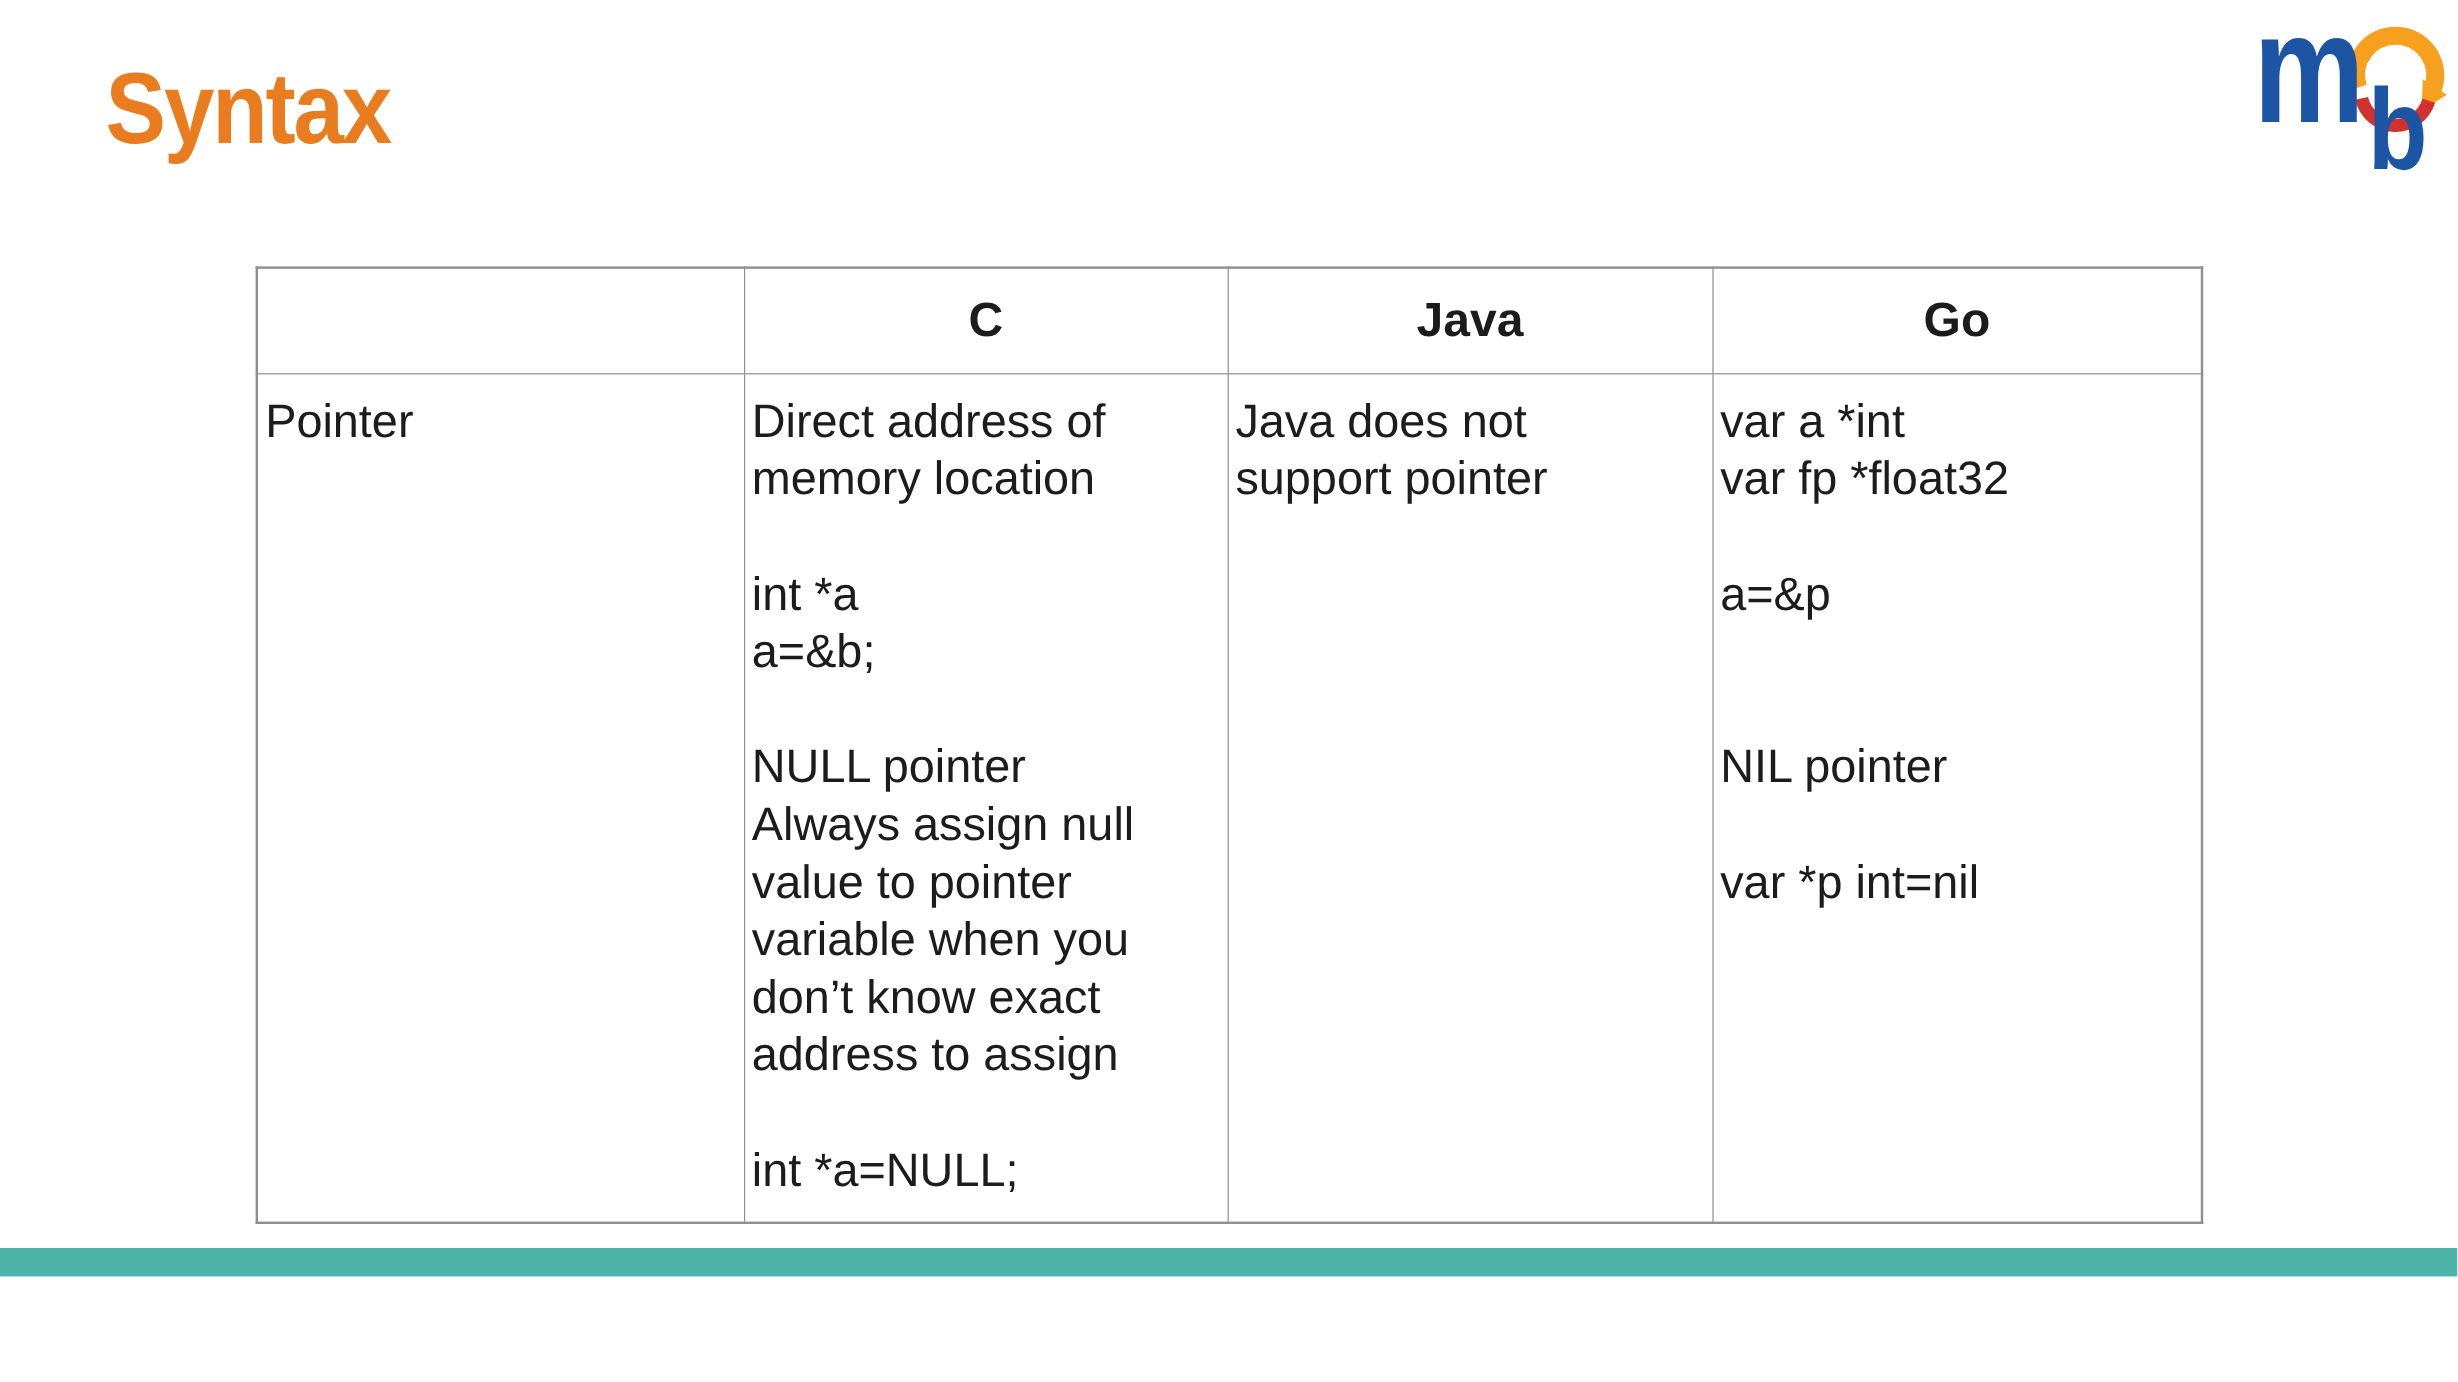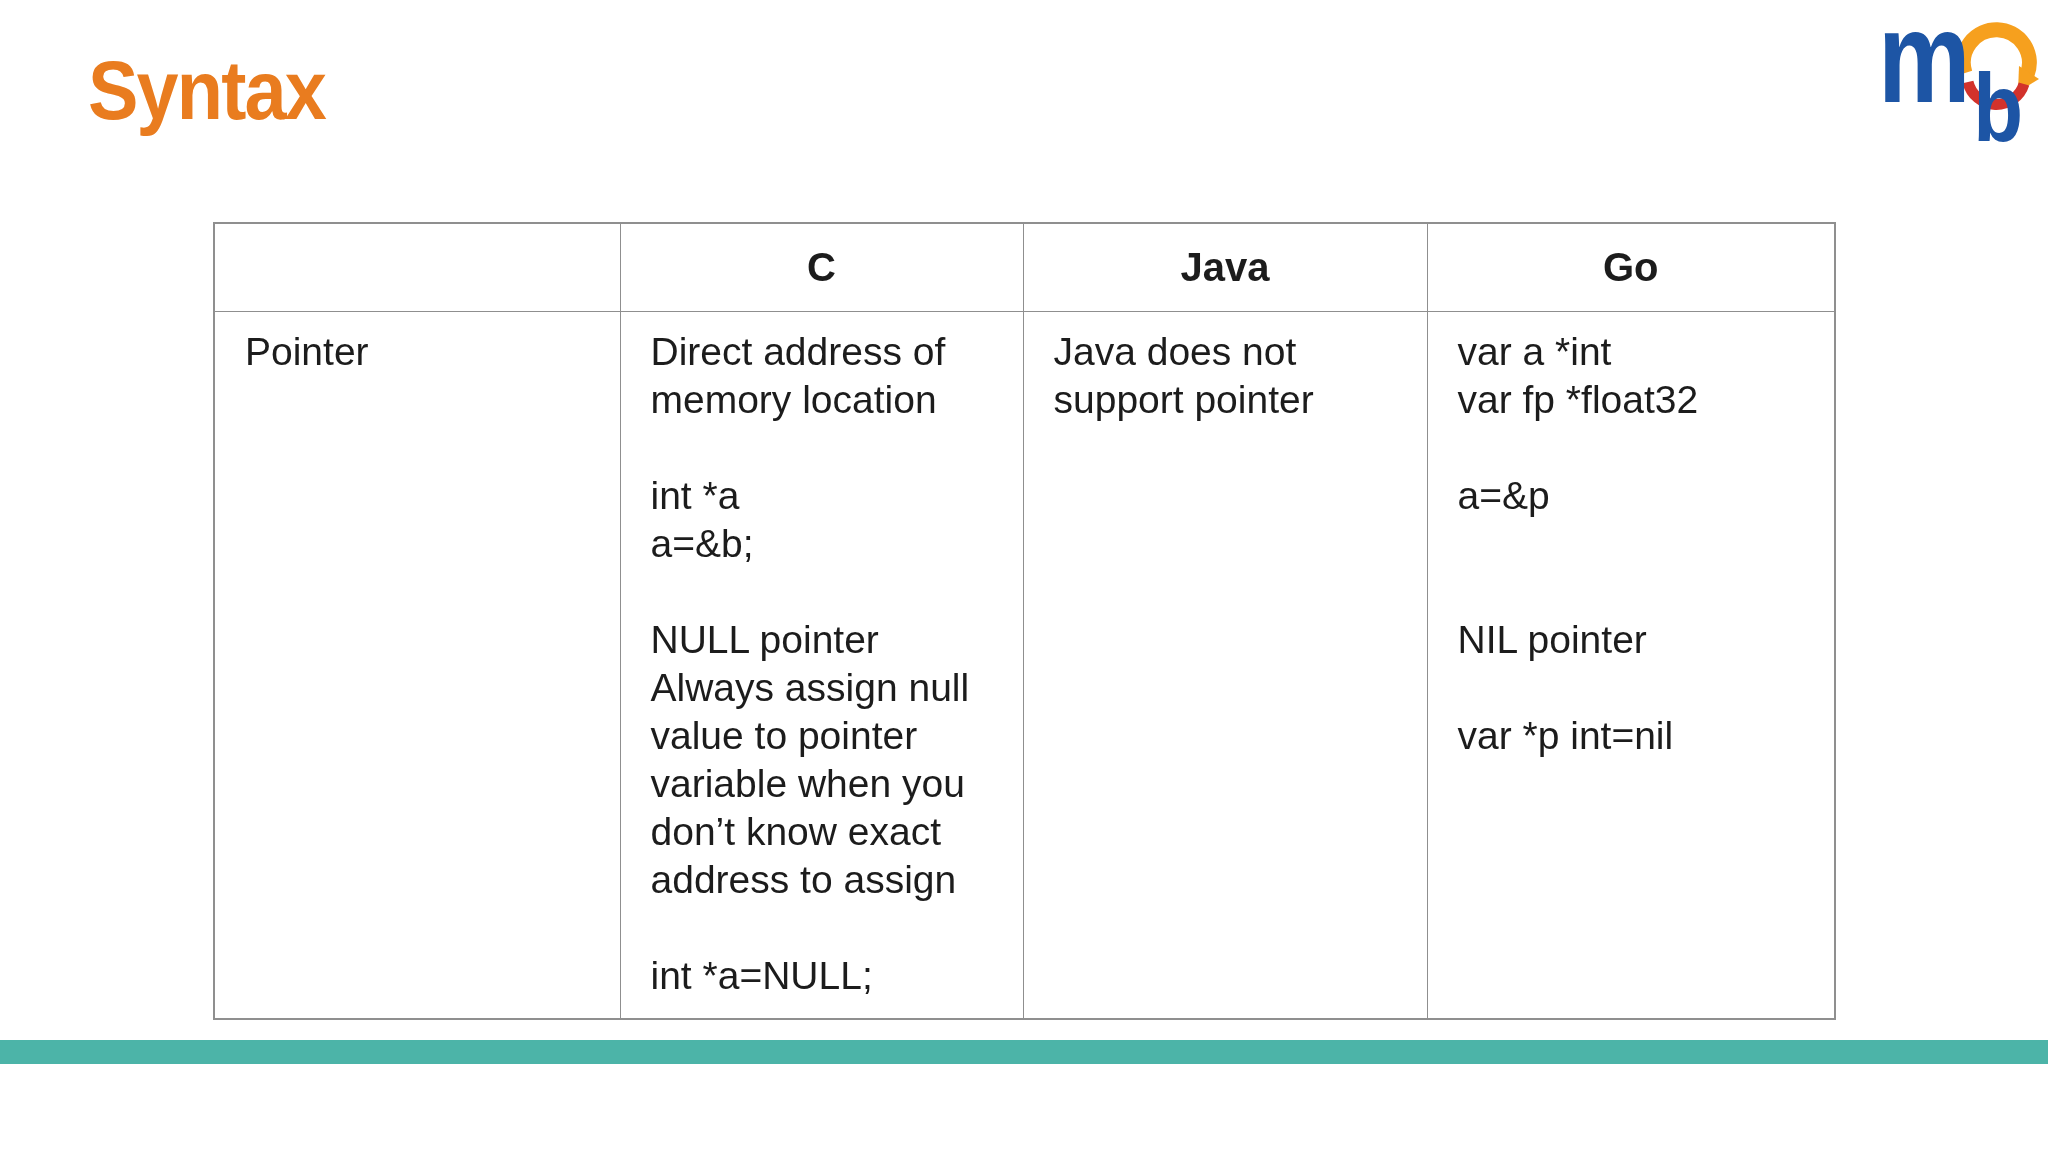--- a/index.html
+++ b/index.html
@@ -56,21 +56,21 @@
     font-size: 40px;
     font-weight: 700;
     text-align: center;
     vertical-align: middle;
     padding: 0;
   }
   .syntax-table td {
     height: 708px;
     vertical-align: top;
     text-align: left;
-    padding: 16px 18px 0 30px;
+    padding: 16px 18px 0 6px;
     font-size: 39px;
     line-height: 48px;
     font-weight: 400;
     white-space: pre-line;
   }
   .footer-bar {
     position: absolute;
     left: 0;
     bottom: 0;
     width: 100%;

